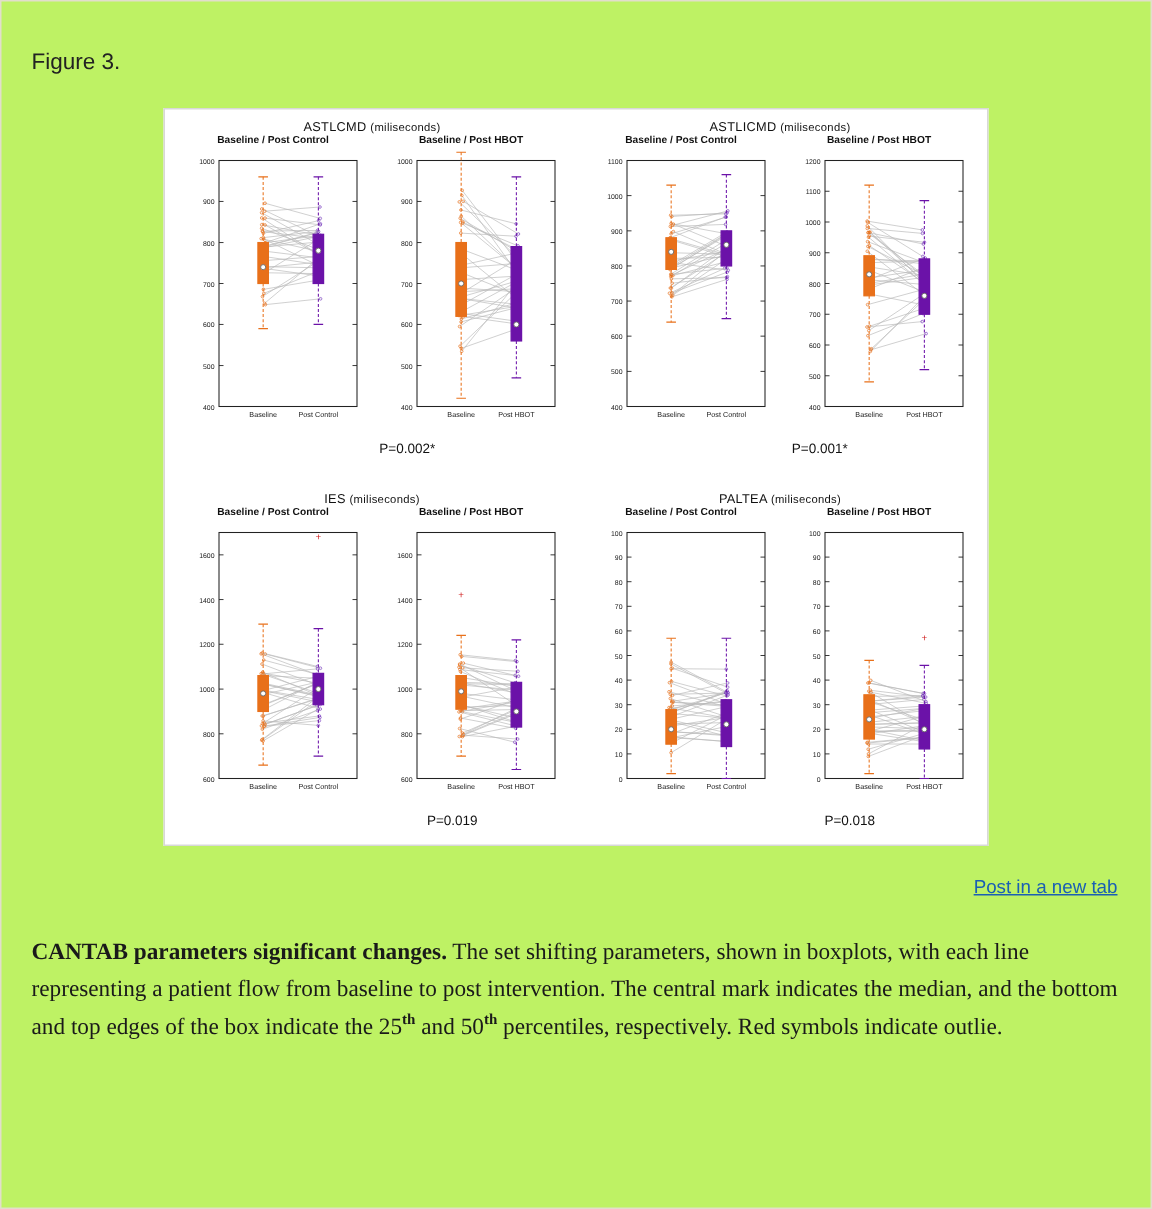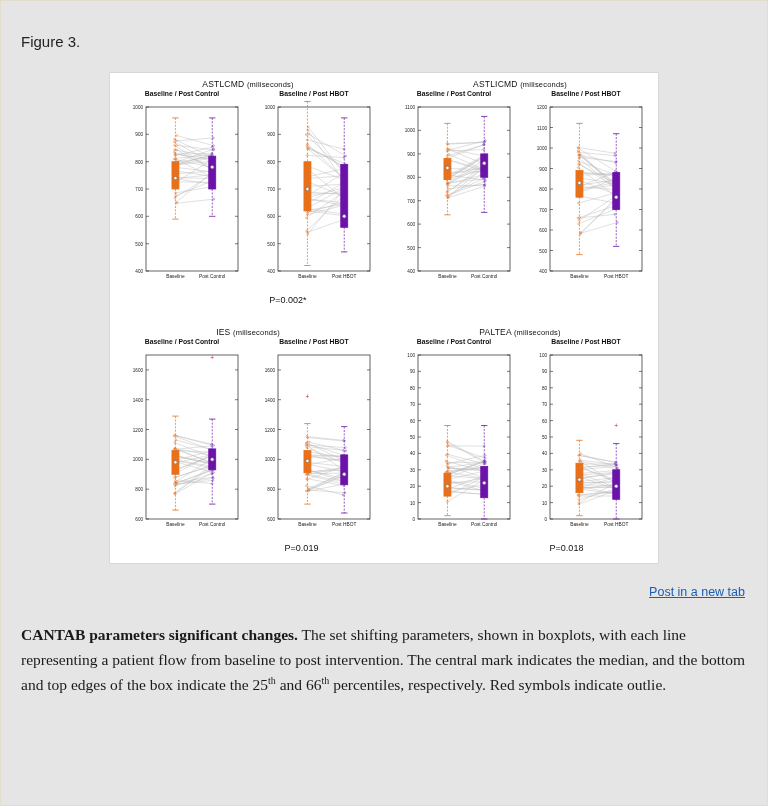--- a/index.html
+++ b/index.html
@@ -8,21 +8,21 @@
     background:#fffdf0;
     font-family:"Liberation Serif", serif;
     color:#222;
     overflow:hidden;
   }
   .page{
     position:relative;
     width:768px;height:806px;
     box-sizing:border-box;
     border:1px solid #e2decb;
-    background:#e5e5e5;
+    background:#bef264;
     padding:0 18px;
   }
   .fig-label{
     font-family:"Liberation Sans", sans-serif;
     font-size:15px;
     color:#222;
     padding-top:32px;
     padding-left:2px;
   }
   .figure-box{
@@ -103,21 +103,21 @@
     cursor:pointer;
   }
   .caption{
     margin-top:22px;
     font-size:15.5px;
     line-height:1.62;
     color:#1a1a1a;
     padding:0 2px;
   }
   .caption b{font-weight:bold;}
-  sup{font-size:10px;vertical-align:super;}
+  sup{font-size:10px;vertical-align:super;font-weight:bold;}
 </style>
 </head>
 <body>
 
 <div class="page">
 
   <div class="fig-label">Figure 3.</div>
 
   <div class="figure-box">
 
@@ -727,20 +727,21 @@
                 </svg>
               </div>
           </div>
         </div>
       </div>
 
     </div>
 
     <div class="pval-row">
       <div class="pval-cell pv-left"><span class="pval">P=0.002*</span></div>
+      <div class="pval-cell pv-left"><span class="pval">P=0.001*</span></div>
     </div>
 
     <div class="fig-row" style="margin-top:20px;">
 
       <div class="quad">
         <div class="quad-title">
           <span>IES</span>
           <span class="units">(miliseconds)</span>
         </div>
         <div class="panels">
@@ -1364,16 +1365,16 @@
       <div class="pval-cell" style="padding-left:70px;"><span class="pval">P=0.018</span></div>
     </div>
 
   </div>
 
   <div class="link-row">
     <span class="link">Post in a new tab</span>
   </div>
 
   <div class="caption">
-    <b>CANTAB parameters significant changes.</b><span> The set shifting parameters, shown in boxplots, with each line representing a patient flow from baseline to post intervention. The central mark indicates the median, and the bottom and top edges of the box indicate the 25</span><sup>th</sup><span> and 66</span><sup>th</sup><span> percentiles, respectively. Red symbols indicate outlie.</span>
+    <b>CANTAB parameters significant changes.</b><span> The set shifting parameters, shown in boxplots, with each line representing a patient flow from baseline to post intervention. The central mark indicates the median, and the bottom and top edges of the box indicate the 25</span><sup>th</sup><span> and 50</span><sup>th</sup><span> percentiles, respectively. Red symbols indicate outlie.</span>
   </div>
 
 </div>
 
 </body></html>

